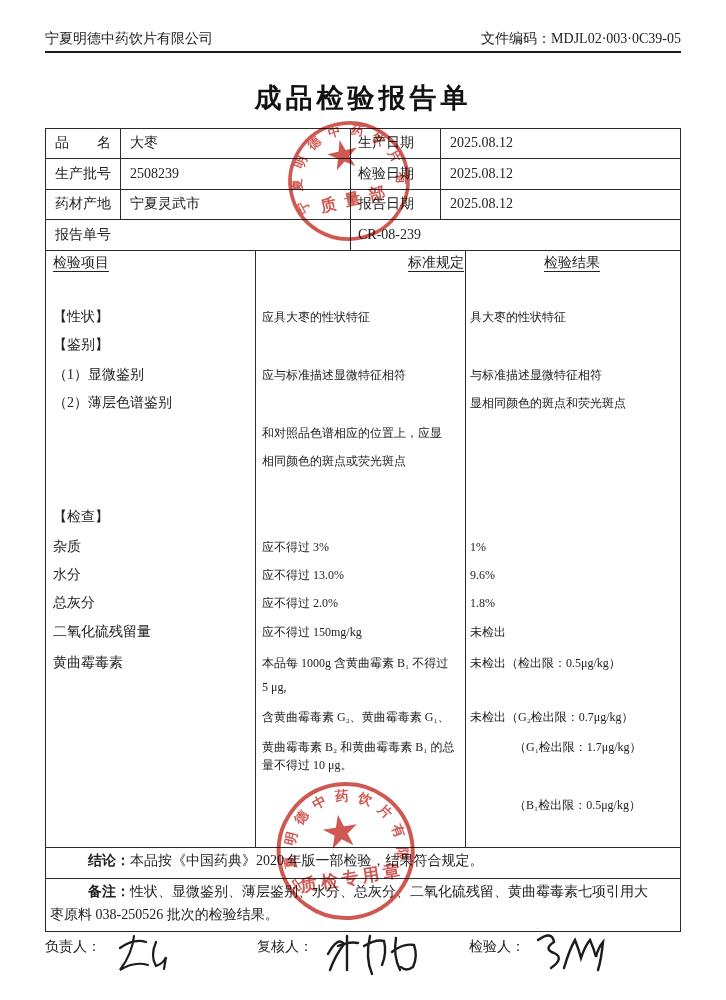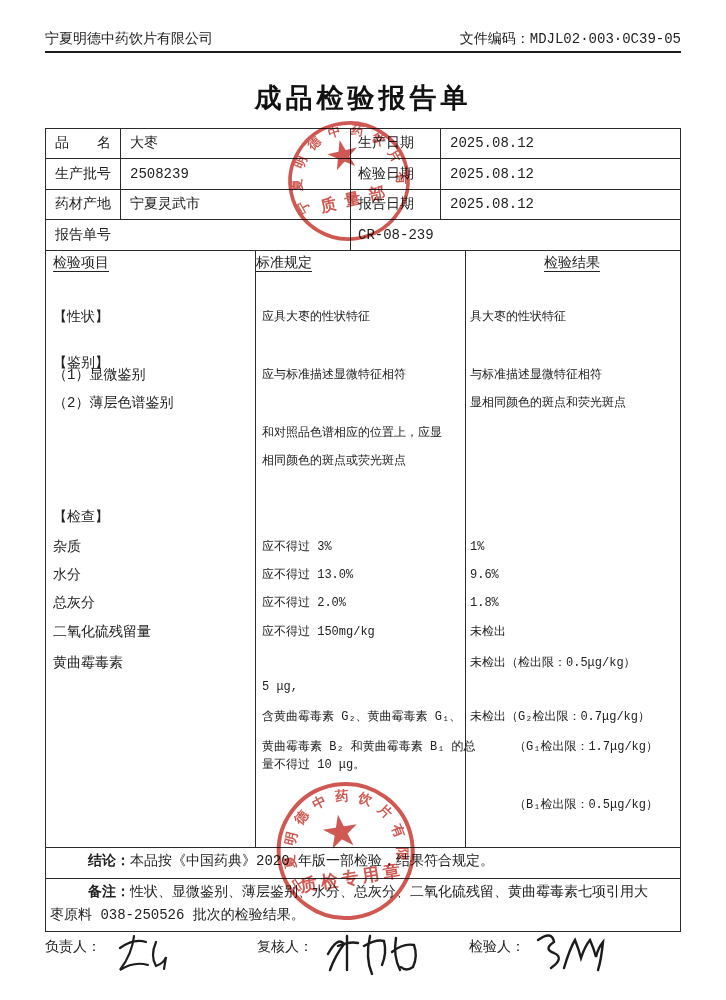--- a/index.html
+++ b/index.html
@@ -1,17 +1,17 @@
 <!DOCTYPE html>
 <html><head>
 <meta charset="utf-8">
 <style>
   html,body{margin:0;padding:0;background:#ffffff;}
   .page{position:relative;width:726px;height:1000px;background:#ffffff;overflow:hidden;
-        font-family:Liberation Mono, monospace;color:#1d1d1d;}
+        font-family:Liberation Serif, serif;color:#1d1d1d;}
   .ln{position:absolute;height:22px;line-height:22px;font-size:14px;white-space:nowrap;color:#222;}
   .hl{position:absolute;height:1px;background:#2b2b2b;}
   .vl{position:absolute;width:1px;background:#2b2b2b;}
   .doc-border{position:absolute;left:45px;top:128px;width:634px;height:802px;border:1px solid #2b2b2b;}
   .title{position:absolute;left:0;top:80px;width:726px;text-align:center;font-size:27px;font-weight:bold;letter-spacing:4px;color:#111;}
   .rule{position:absolute;left:45px;top:51px;width:636px;height:2px;background:#1b1b1b;}
   .colhead{text-decoration:underline;text-underline-offset:4px;}
   .small{font-size:12px;}
   .blabel{font-weight:bold;}
   .stamp{position:absolute;mix-blend-mode:multiply;opacity:0.82;z-index:6;}
@@ -55,42 +55,43 @@
 
   <span class="ln" style="left:55px;top:193px">药材产地</span>
   <span class="ln" style="left:130px;top:193px">宁夏灵武市</span>
   <span class="ln" style="left:358px;top:193px">报告日期</span>
   <span class="ln" style="left:450px;top:193px">2025.08.12</span>
 
   <span class="ln" style="left:55px;top:224px">报告单号</span>
   <span class="ln" style="left:358px;top:224px">CR-08-239</span>
 
   <span class="ln colhead" style="left:53px;top:252px">检验项目</span>
-  <span class="ln colhead" style="left:256px;top:252px;width:208px;text-align:left">标准规定</span>
+  <span class="ln colhead" style="left:256px;top:252px;width:208px;text-align:right">标准规定</span>
   <span class="ln colhead" style="left:466px;top:252px;width:212px;text-align:center">检验结果</span>
 
   <span class="ln" style="left:53px;top:306px">【性状】</span>
-  <span class="ln" style="left:53px;top:352px">【鉴别】</span>
+  <span class="ln" style="left:53px;top:334px">【鉴别】</span>
   <span class="ln" style="left:53px;top:364px">（1）显微鉴别</span>
   <span class="ln" style="left:53px;top:392px">（2）薄层色谱鉴别</span>
   <span class="ln" style="left:53px;top:506px">【检查】</span>
   <span class="ln" style="left:53px;top:536px">杂质</span>
   <span class="ln" style="left:53px;top:564px">水分</span>
   <span class="ln" style="left:53px;top:592px">总灰分</span>
   <span class="ln" style="left:53px;top:621px">二氧化硫残留量</span>
   <span class="ln" style="left:53px;top:652px">黄曲霉毒素</span>
 
   <span class="ln small" style="left:262px;top:306px">应具大枣的性状特征</span>
   <span class="ln small" style="left:262px;top:364px">应与标准描述显微特征相符</span>
   <span class="ln small" style="left:262px;top:422px">和对照品色谱相应的位置上，应显</span>
   <span class="ln small" style="left:262px;top:450px">相同颜色的斑点或荧光斑点</span>
   <span class="ln small" style="left:262px;top:536px">应不得过 3%</span>
   <span class="ln small" style="left:262px;top:564px">应不得过 13.0%</span>
   <span class="ln small" style="left:262px;top:592px">应不得过 2.0%</span>
   <span class="ln small" style="left:262px;top:621px">应不得过 150mg/kg</span>
+  <span class="ln small" style="left:262px;top:652px">本品每 1000g 含黄曲霉素 B₁ 不得过</span>
   <span class="ln small" style="left:262px;top:676px">5 μg,</span>
   <span class="ln small" style="left:262px;top:706px">含黄曲霉毒素 G₂、黄曲霉毒素 G₁、</span>
   <span class="ln small" style="left:262px;top:736px">黄曲霉毒素 B₂ 和黄曲霉毒素 B₁ 的总</span>
   <span class="ln small" style="left:262px;top:754px">量不得过 10 μg。</span>
 
   <span class="ln small" style="left:470px;top:306px">具大枣的性状特征</span>
   <span class="ln small" style="left:470px;top:364px">与标准描述显微特征相符</span>
   <span class="ln small" style="left:470px;top:392px">显相同颜色的斑点和荧光斑点</span>
   <span class="ln small" style="left:470px;top:536px">1%</span>
   <span class="ln small" style="left:470px;top:564px">9.6%</span>

